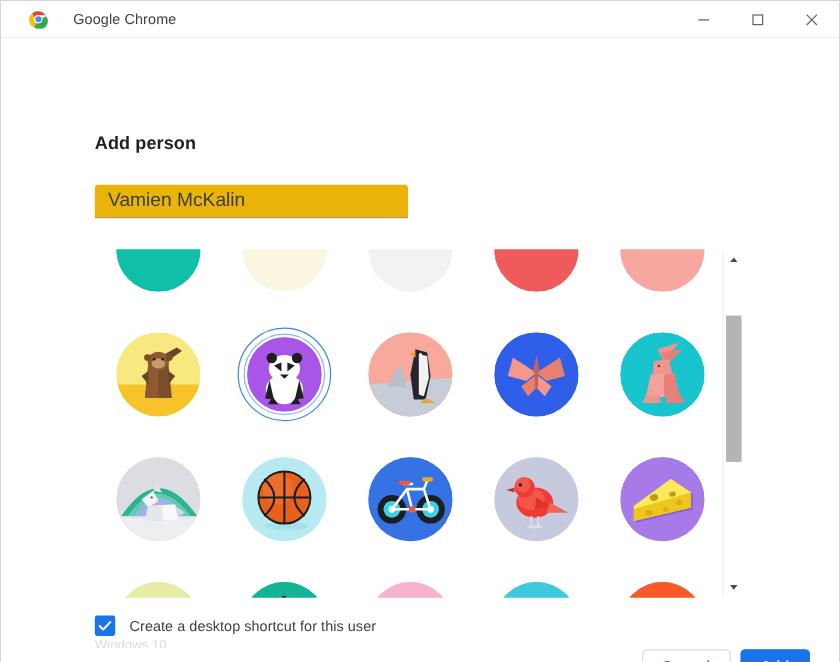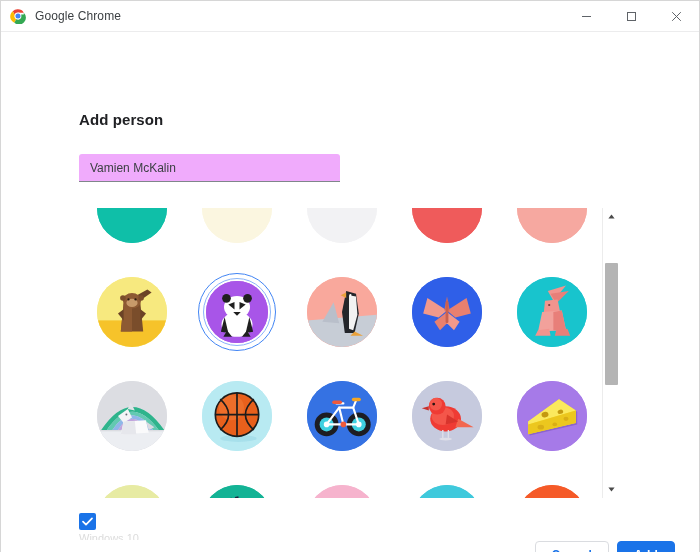--- a/index.html
+++ b/index.html
@@ -30,22 +30,22 @@
     min-height: 31px;
     display: flex;
     align-items: center;
     background: #ffffff;
     border-bottom: 1px solid #ececed;
     position: relative;
   }
   .titlebar-left {
     display: flex;
     align-items: center;
-    padding-left: 9px;
-    gap: 9px;
+    padding-left: 23px;
+    gap: 21px;
   }
   .chrome-logo { width: 16px; height: 16px; display: block; }
   .title-text {
     font-size: 12px;
     color: #3c4043;
     letter-spacing: .1px;
     white-space: nowrap;
   }
   .window-controls {
     position: absolute;
@@ -76,26 +76,26 @@
     font-weight: bold;
     color: #202124;
     letter-spacing: .1px;
   }
 
   
   .name-field {
     position: absolute;
     left: 78px; top: 122px;
     width: 261px; height: 28px;
-    background: #f0abfc;
+    background: #eab308;
     border: none;
     border-bottom: 1px solid #80868b;
     border-radius: 3px 3px 0 0;
     font-family: "Liberation Sans", sans-serif;
-    font-size: 12px;
+    font-size: 16px;
     color: #3c4043;
     padding: 0 11px;
     outline: none;
   }
 
   
   .avatar-region {
     position: absolute;
     left: 78px; top: 176px;
     width: 540px; height: 290px;
@@ -599,20 +599,21 @@
         </div>
       </div>
     </div>
 
     <div class="checkbox-row">
       <div class="checkbox">
         <svg width="11" height="9" viewBox="0 0 11 9">
             <path d="M1 4.6 L4 7.6 L10 1.3" fill="none" stroke="#ffffff" stroke-width="1.7" stroke-linecap="round" stroke-linejoin="round"></path>
           </svg>
       </div>
+      <span class="checkbox-label">Create a desktop shortcut for this user</span>
     </div>
 
     <div class="footer">
       <div class="btn btn-cancel">Cancel</div>
       <div class="btn btn-add">Add</div>
     </div>
 
     <div class="bg-sliver">Windows 10</div>
 
   </div>

